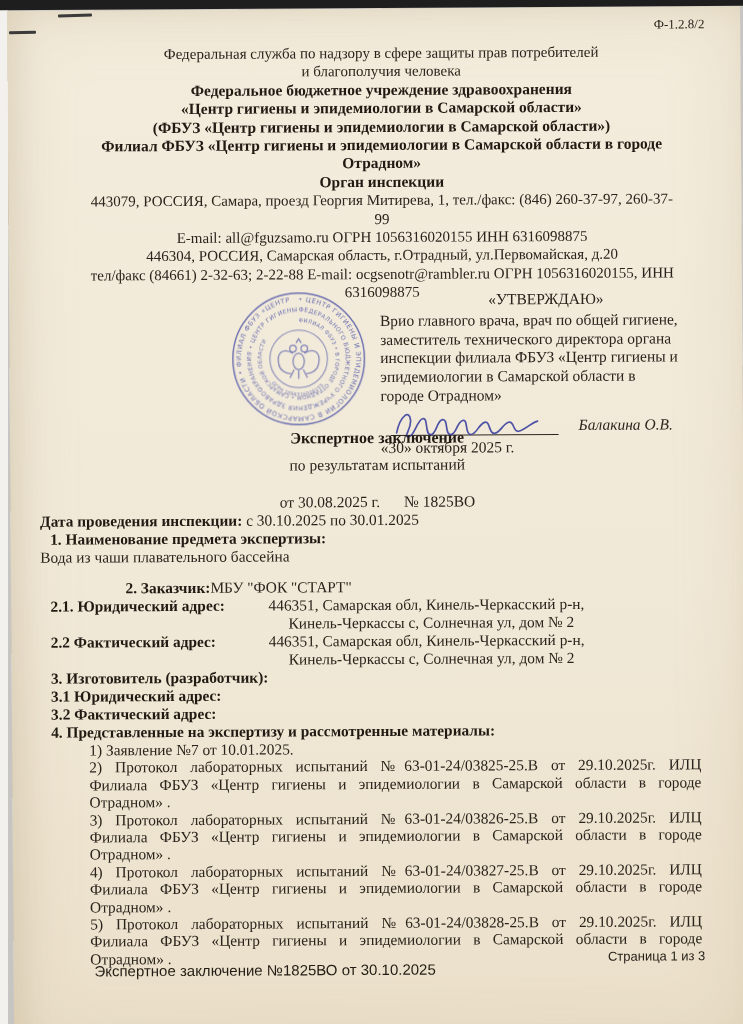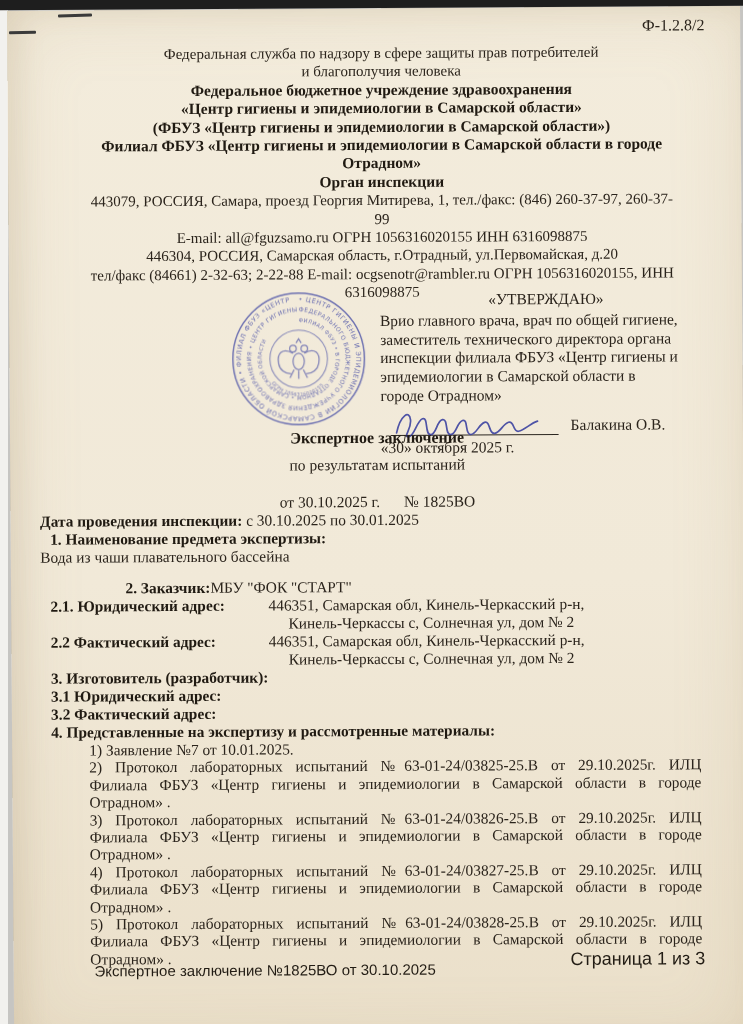--- a/index.html
+++ b/index.html
@@ -15,50 +15,50 @@
     position:absolute;left:7px;top:6px;width:733px;height:1040px;
     background:linear-gradient(180deg,#f3ecdc 0%,#f1e9d8 55%,#eadfc9 100%);
     box-shadow:inset 0 0 70px rgba(180,158,120,.22), inset 12px 0 26px rgba(160,140,110,.15);
     transform:rotate(-0.4deg);transform-origin:top right;
     z-index:1;
   }
   .corner-mark{position:absolute;background:#3a3a3a;z-index:5;border-radius:1px;}
   .mark1{left:58px;top:14px;width:34px;height:3px;transform:rotate(-2deg);}
   .mark2{left:9px;top:31px;width:27px;height:3px;transform:rotate(-1deg);}
   .content{position:absolute;inset:0;transform:rotate(-0.3deg);z-index:3;}
-  .form-code{position:absolute;top:18px;right:36px;font-size:16px;}
+  .form-code{position:absolute;top:18px;right:36px;font-size:13px;}
   .head{position:absolute;top:44px;left:0;right:0;text-align:center;font-size:15px;line-height:18.4px;transform:translateX(12px);}
   .head .b{font-weight:700;font-size:15.5px;color:#201a12;}
   .approval{position:absolute;top:291px;left:381px;width:332px;font-size:15.5px;line-height:18.8px;}
   .approval .ttl{text-align:center;margin-bottom:2px;}
   .sigrow{display:flex;align-items:flex-end;margin-top:3px;}
   .sigline{width:168px;height:26px;border-bottom:1.6px solid #2b2620;position:relative;margin-left:10px;}
   .sigline svg{position:absolute;left:2px;bottom:-4px;}
-  .signame{margin-left:12px;}
+  .signame{margin-left:20px;font-style:italic;}
   .appdate{margin-top:3px;}
   .stamp{position:absolute;top:285px;left:226px;width:147px;height:147px;opacity:.82;}
   .titleblk{position:absolute;top:429px;left:0;right:0;text-align:center;transform:translateX(6px);font-size:15.5px;}
   .titleblk .t1{font-weight:700;font-size:16px;color:#201a12;}
   .titleblk .t2{margin-top:9px;}
   .numline{margin-top:19px;display:flex;justify-content:center;gap:24px;}
   .main{position:absolute;top:511px;left:40px;width:662px;font-size:15.4px;line-height:18px;}
   .lbl{font-weight:700;color:#201a12;}
   .ind{padding-left:10px;}
   .kv{display:flex;padding-left:10px;}
   .kv .k{font-weight:700;color:#201a12;flex:none;}
   .k.w1{width:160px;text-align:right;}
   .k.w2{width:218px;}
   .v2{padding-left:20px;}
   .gap{height:13px;}
   .materials{margin-top:0;}
   .mat{margin-left:48px;width:612px;line-height:17.4px;}
   .jline{text-align:justify;text-align-last:justify;}
   .pline{text-align:left;}
   .footer-left{position:absolute;top:961px;left:92px;font-family:"Liberation Sans","DejaVu Sans",sans-serif;font-size:15px;color:#221c14;}
-  .footer-right{position:absolute;top:950px;right:40px;font-family:"Liberation Sans","DejaVu Sans",sans-serif;font-size:18px;color:#221c14;}
+  .footer-right{position:absolute;top:950px;right:40px;font-family:"Liberation Sans","DejaVu Sans",sans-serif;font-size:13px;color:#221c14;}
   .stamp text{font-family:"DejaVu Sans",sans-serif;fill:#4f55a8;}
 </style>
 </head>
 <body>
 
 <div class="scan-left"></div>
 <div class="scan-top"></div>
 <div class="paper"></div>
 <div class="corner-mark mark1"></div>
 <div class="corner-mark mark2"></div>
@@ -136,21 +136,21 @@
       </div>
       <div class="signame">Балакина О.В.</div>
     </div>
     <div class="appdate">«30» октября 2025 г.</div>
   </div>
 
   <div class="titleblk">
     <div class="t1">Экспертное заключение</div>
     <div class="t2">по результатам испытаний</div>
     <div class="numline">
-      <span>от 30.10.2025 г.</span>
+      <span>от 30.08.2025 г.</span>
       <span>№ 1825ВО</span>
     </div>
   </div>
 
   <div class="main">
     <div>
       <span class="lbl">Дата проведения инспекции:</span>
       <span>с 30.10.2025 по 30.01.2025</span>
     </div>
     <div class="lbl ind">1. Наименование предмета экспертизы:</div>

